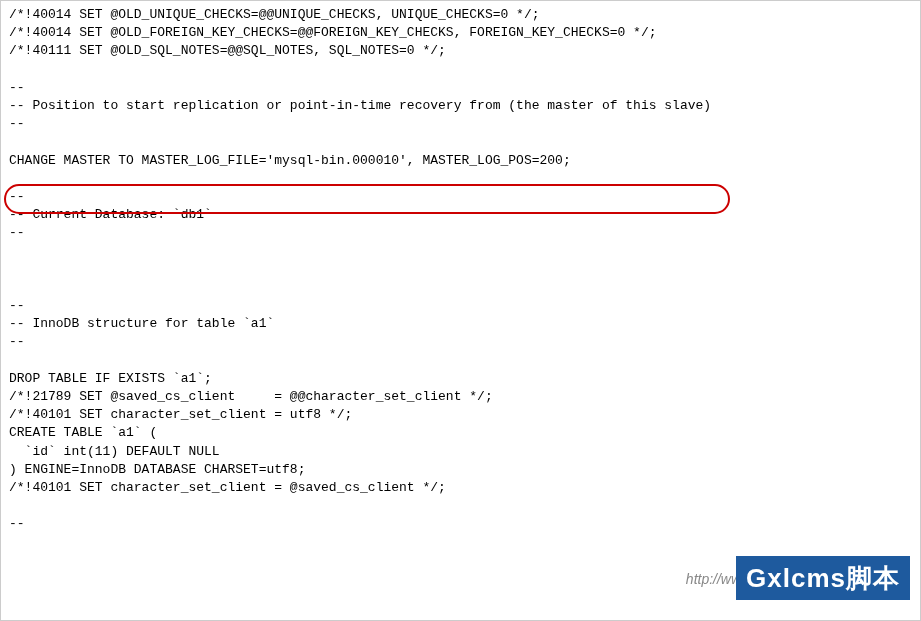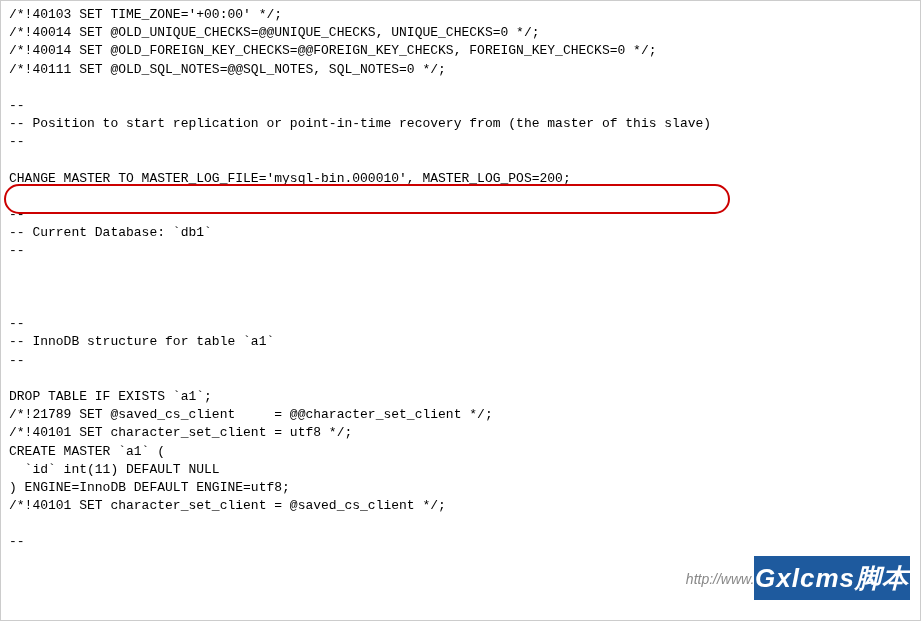--- a/index.html
+++ b/index.html
@@ -42,31 +42,29 @@
     }
     .watermark-logo {
       position: absolute;
       right: 10px;
       bottom: 20px;
       background: #1e5a9e;
       color: #ffffff;
       font-family: "Microsoft YaHei", Arial, sans-serif;
       font-size: 26px;
       font-weight: bold;
-      font-style: italic;
-      padding: 4px 1px;
+      padding: 4px 10px;
       letter-spacing: 1px;
       margin-top: 42px;
     }
   </style>
 </head>
 <body>
 
 <div id="code-container">
-    <div class="code-line">/*!40103 SET TIME_ZONE='+00:00' */;</div>
     <div class="code-line">/*!40014 SET @OLD_UNIQUE_CHECKS=@@UNIQUE_CHECKS, UNIQUE_CHECKS=0 */;</div>
     <div class="code-line">/*!40014 SET @OLD_FOREIGN_KEY_CHECKS=@@FOREIGN_KEY_CHECKS, FOREIGN_KEY_CHECKS=0 */;</div>
     <div class="code-line">/*!40111 SET @OLD_SQL_NOTES=@@SQL_NOTES, SQL_NOTES=0 */;</div>
     <div class="code-line">&nbsp;</div>
     <div class="code-line">--</div>
     <div class="code-line">-- Position to start replication or point-in-time recovery from (the master of this slave)</div>
     <div class="code-line">--</div>
     <div class="code-line">&nbsp;</div>
     <div class="code-line">CHANGE MASTER TO MASTER_LOG_FILE='mysql-bin.000010', MASTER_LOG_POS=200;</div>
     <div class="code-line">&nbsp;</div>
@@ -76,23 +74,23 @@
     <div class="code-line">&nbsp;</div>
     <div class="code-line">&nbsp;</div>
     <div class="code-line">&nbsp;</div>
     <div class="code-line">--</div>
     <div class="code-line">-- InnoDB structure for table `a1`</div>
     <div class="code-line">--</div>
     <div class="code-line">&nbsp;</div>
     <div class="code-line">DROP TABLE IF EXISTS `a1`;</div>
     <div class="code-line">/*!21789 SET @saved_cs_client     = @@character_set_client */;</div>
     <div class="code-line">/*!40101 SET character_set_client = utf8 */;</div>
-    <div class="code-line">CREATE MASTER `a1` (</div>
+    <div class="code-line">CREATE TABLE `a1` (</div>
     <div class="code-line">  `id` int(11) DEFAULT NULL</div>
-    <div class="code-line">) ENGINE=InnoDB DEFAULT ENGINE=utf8;</div>
+    <div class="code-line">) ENGINE=InnoDB DATABASE CHARSET=utf8;</div>
     <div class="code-line">/*!40101 SET character_set_client = @saved_cs_client */;</div>
     <div class="code-line">&nbsp;</div>
     <div class="code-line">--</div>
   </div>
 
 <div class="highlight-box" style="top: 183px; left: 3px; width: 726px; height: 30px;"></div>
 
 <div class="watermark-url">http://www.cnbl</div>
 <div class="watermark-logo">Gxlcms脚本</div>
 

